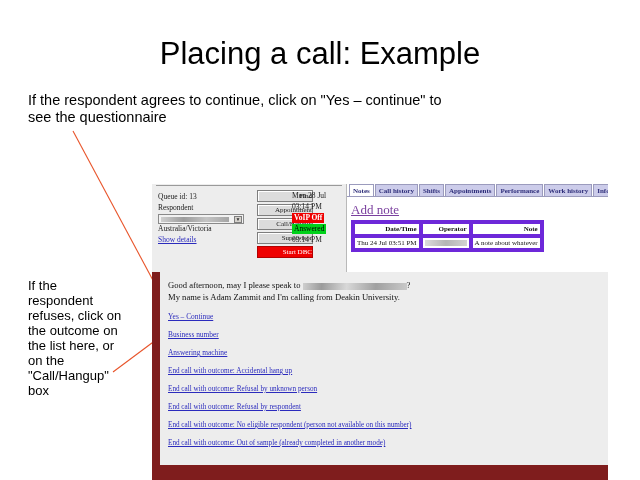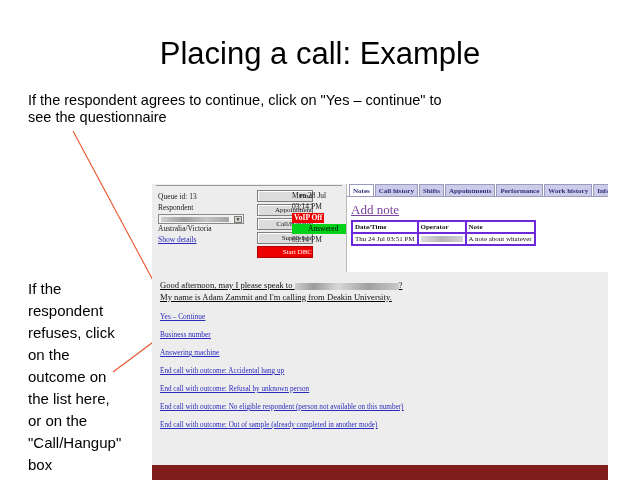--- a/index.html
+++ b/index.html
@@ -45,22 +45,22 @@
     line-height: 17px;
     color: #000000;
   }
 
   
   .caption-left {
     position: absolute;
     left: 28px;
     top: 278px;
     width: 96px;
-    font-size: 15px;
-    line-height: 22px;
+    font-size: 13px;
+    line-height: 15px;
     color: #000000;
   }
 
   
   .arrow-svg {
     position: absolute;
     left: 0;
     top: 0;
     width: 640px;
     height: 480px;
@@ -188,21 +188,21 @@
     color: #ffffff;
     padding: 0 2px;
     font-size: 7.5px;
     line-height: 10px;
     font-weight: bold;
   }
   .badge-green {
     display: inline-block;
     background: #00d11a;
     color: #000000;
-    padding: 0 16px;
+    padding: 0 2px;
     font-size: 7.5px;
     line-height: 10px;
   }
 
   
   .tab-panel {
     position: absolute;
     left: 194px;
     top: 0px;
     width: 262px;
@@ -247,49 +247,48 @@
     text-decoration: underline;
     margin-bottom: 2px;
   }
   table.notes {
     border-collapse: collapse;
     font-size: 7px;
     color: #111111;
   }
   table.notes th,
   table.notes td {
-    border: 2px solid #6d28d9;
+    border: 4px solid #6d28d9;
     padding: 0 2px;
-    text-align: left;
+    text-align: right;
     font-weight: normal;
     height: 10px;
     white-space: nowrap;
   }
   table.notes th { font-weight: bold; }
   .cell-redact {
     display: inline-block;
     width: 42px;
     height: 6px;
     background: linear-gradient(90deg,#dcdcdc,#b5b5b5,#d2d2d2);
     filter: blur(0.5px);
     vertical-align: middle;
   }
 
   
   .script-area {
     position: absolute;
-    left: 0;
+    left: 8px;
     top: 88px;
     width: 456px;
     height: 193px;
     background: #ededed;
     padding: 8px 0 0 8px;
     box-sizing: border-box;
     font-family: "Liberation Serif", serif;
-    text-decoration: underline;
   }
   .greeting {
     font-size: 8.6px;
     line-height: 11.5px;
     color: #111111;
     margin-bottom: 9px;
   }
   .greeting .redact-inline {
     display: inline-block;
     width: 104px;
@@ -407,19 +406,20 @@
         <span>My name is Adam Zammit and I'm calling from Deakin University.</span>
       </div>
 
       <a class="opt-link" href="#">Yes – Continue</a>
       <a class="opt-link" href="#">Business number</a>
       <a class="opt-link" href="#">Answering machine</a>
 
       <div class="outcome-list">
         <a class="outcome-link" href="#">End call with outcome: Accidental hang up</a>
         <a class="outcome-link" href="#">End call with outcome: Refusal by unknown person</a>
+        <a class="outcome-link" href="#">End call with outcome: Refusal by respondent</a>
         <a class="outcome-link" href="#">End call with outcome: No eligible respondent (person not available on this number)</a>
         <a class="outcome-link" href="#">End call with outcome: Out of sample (already completed in another mode)</a>
       </div>
     </div>
 
   </div>
 </div>
 
 </body></html>

